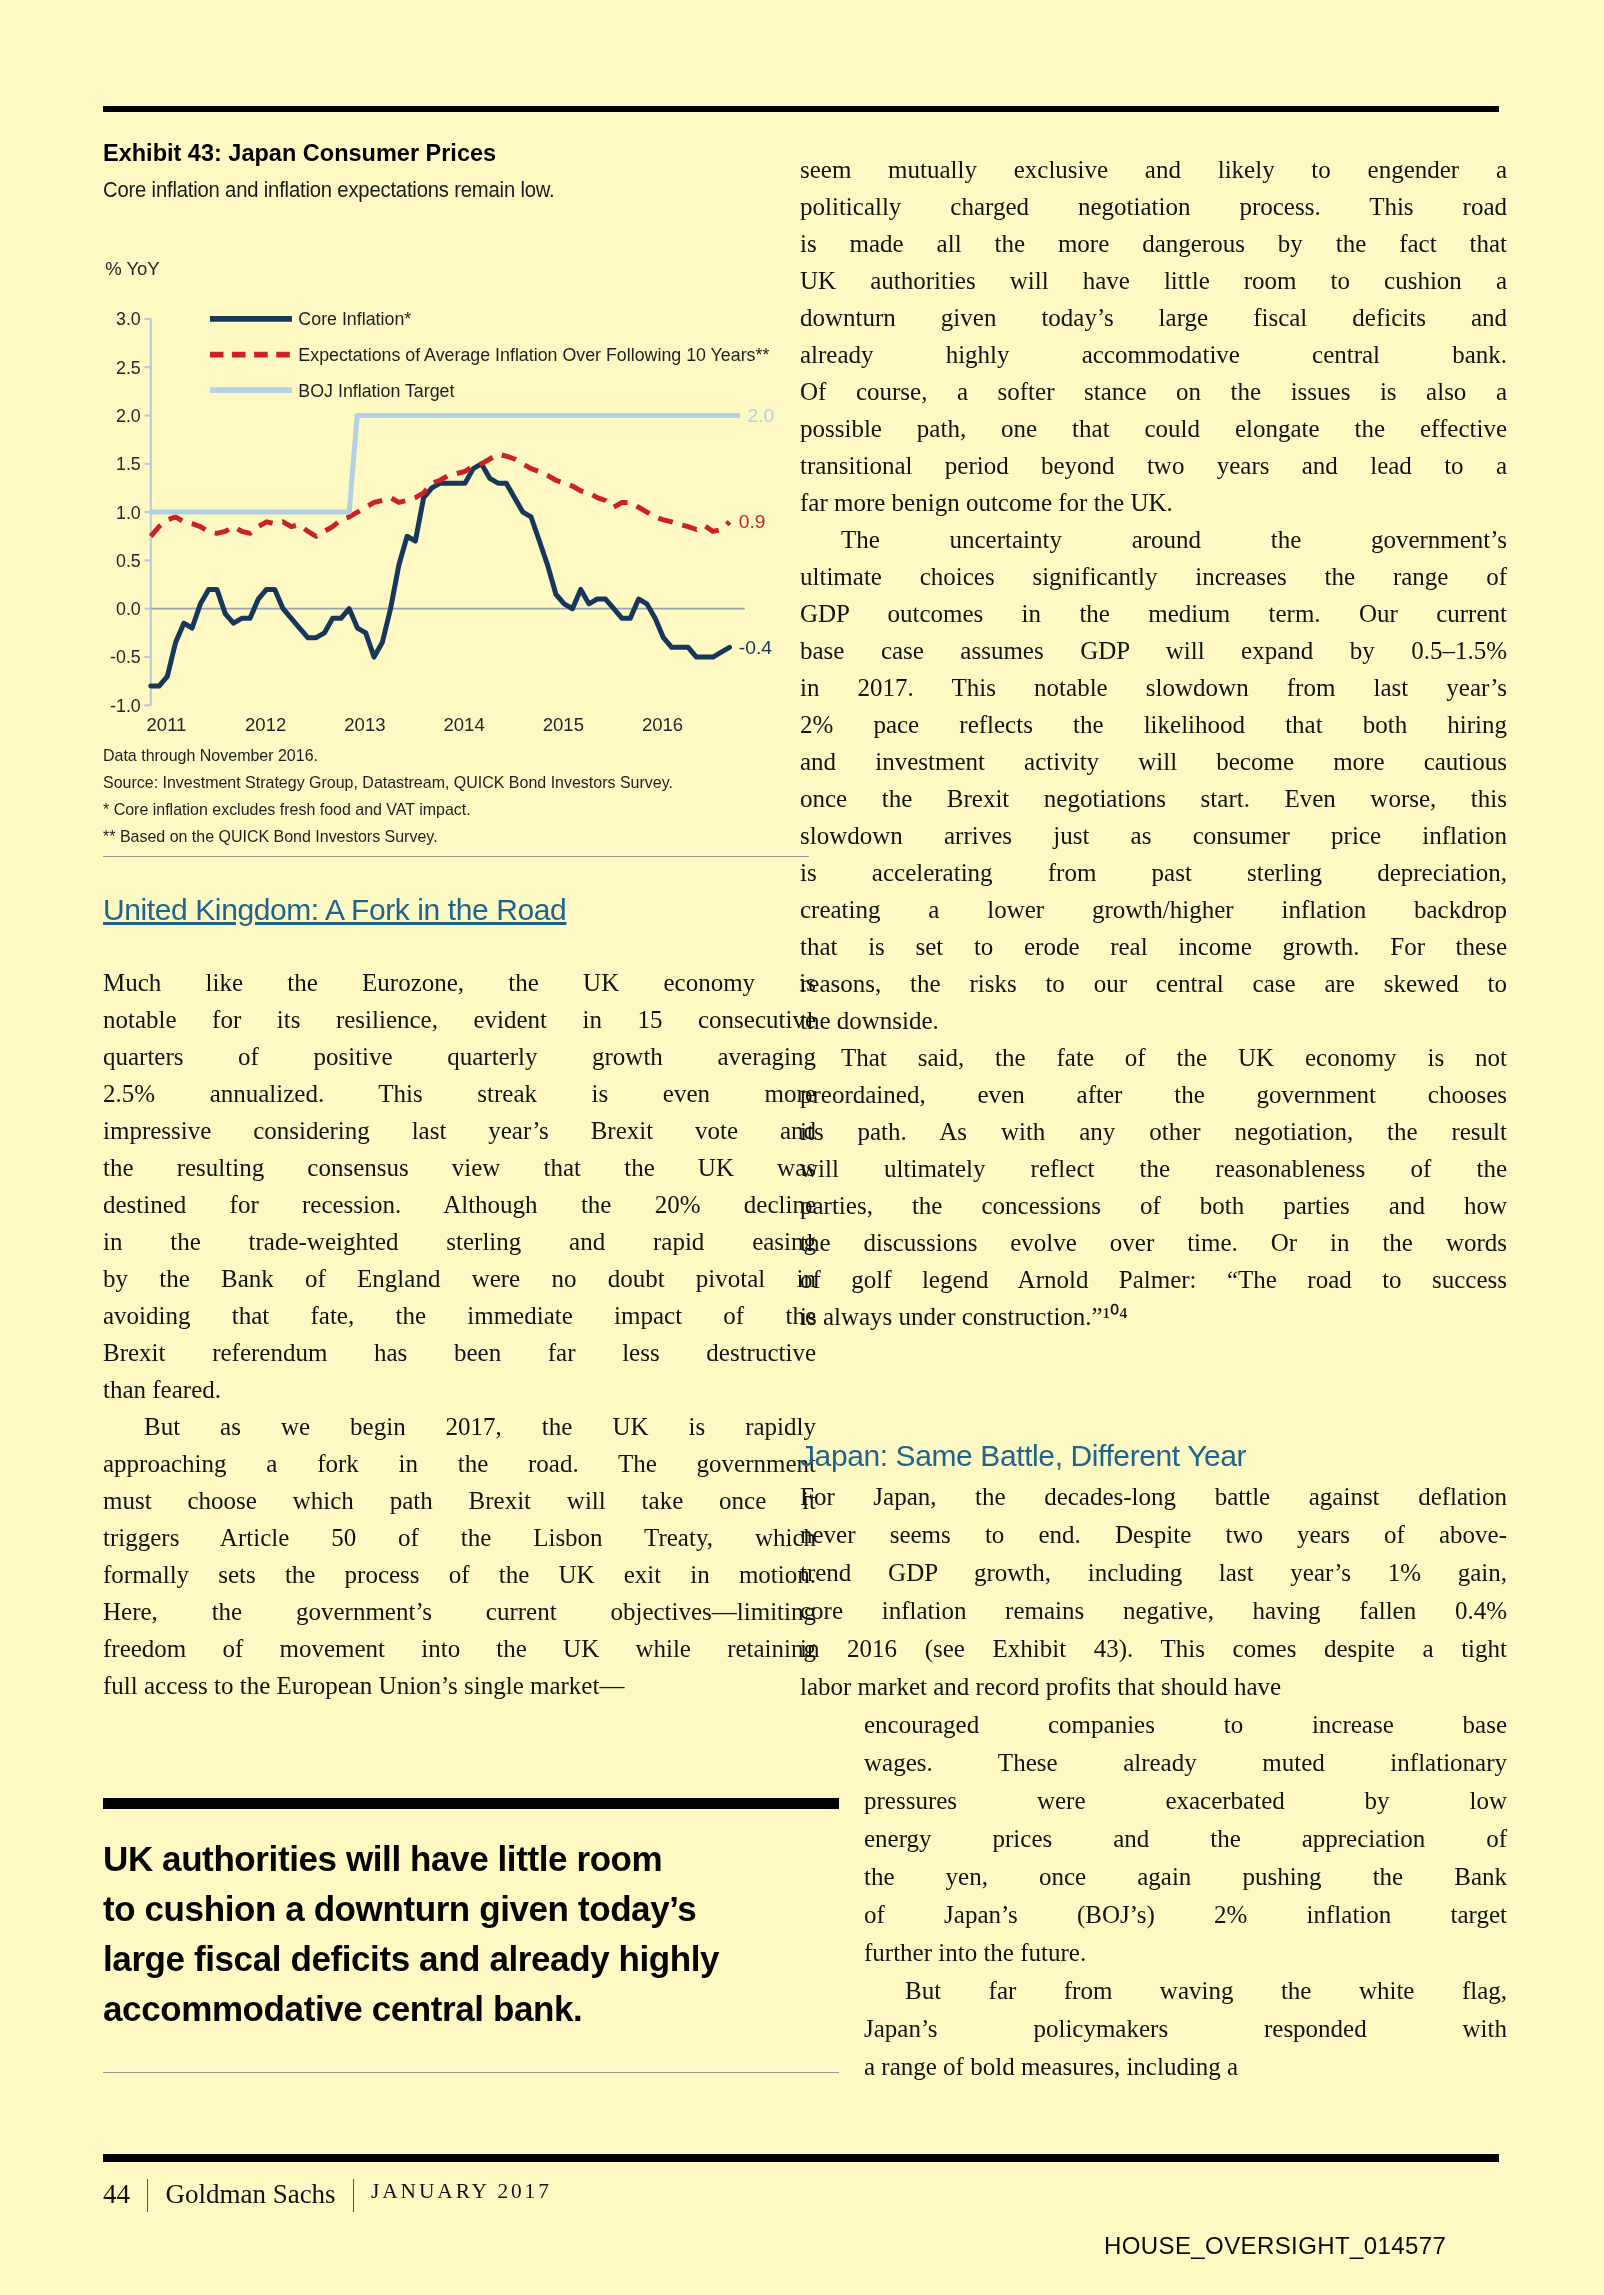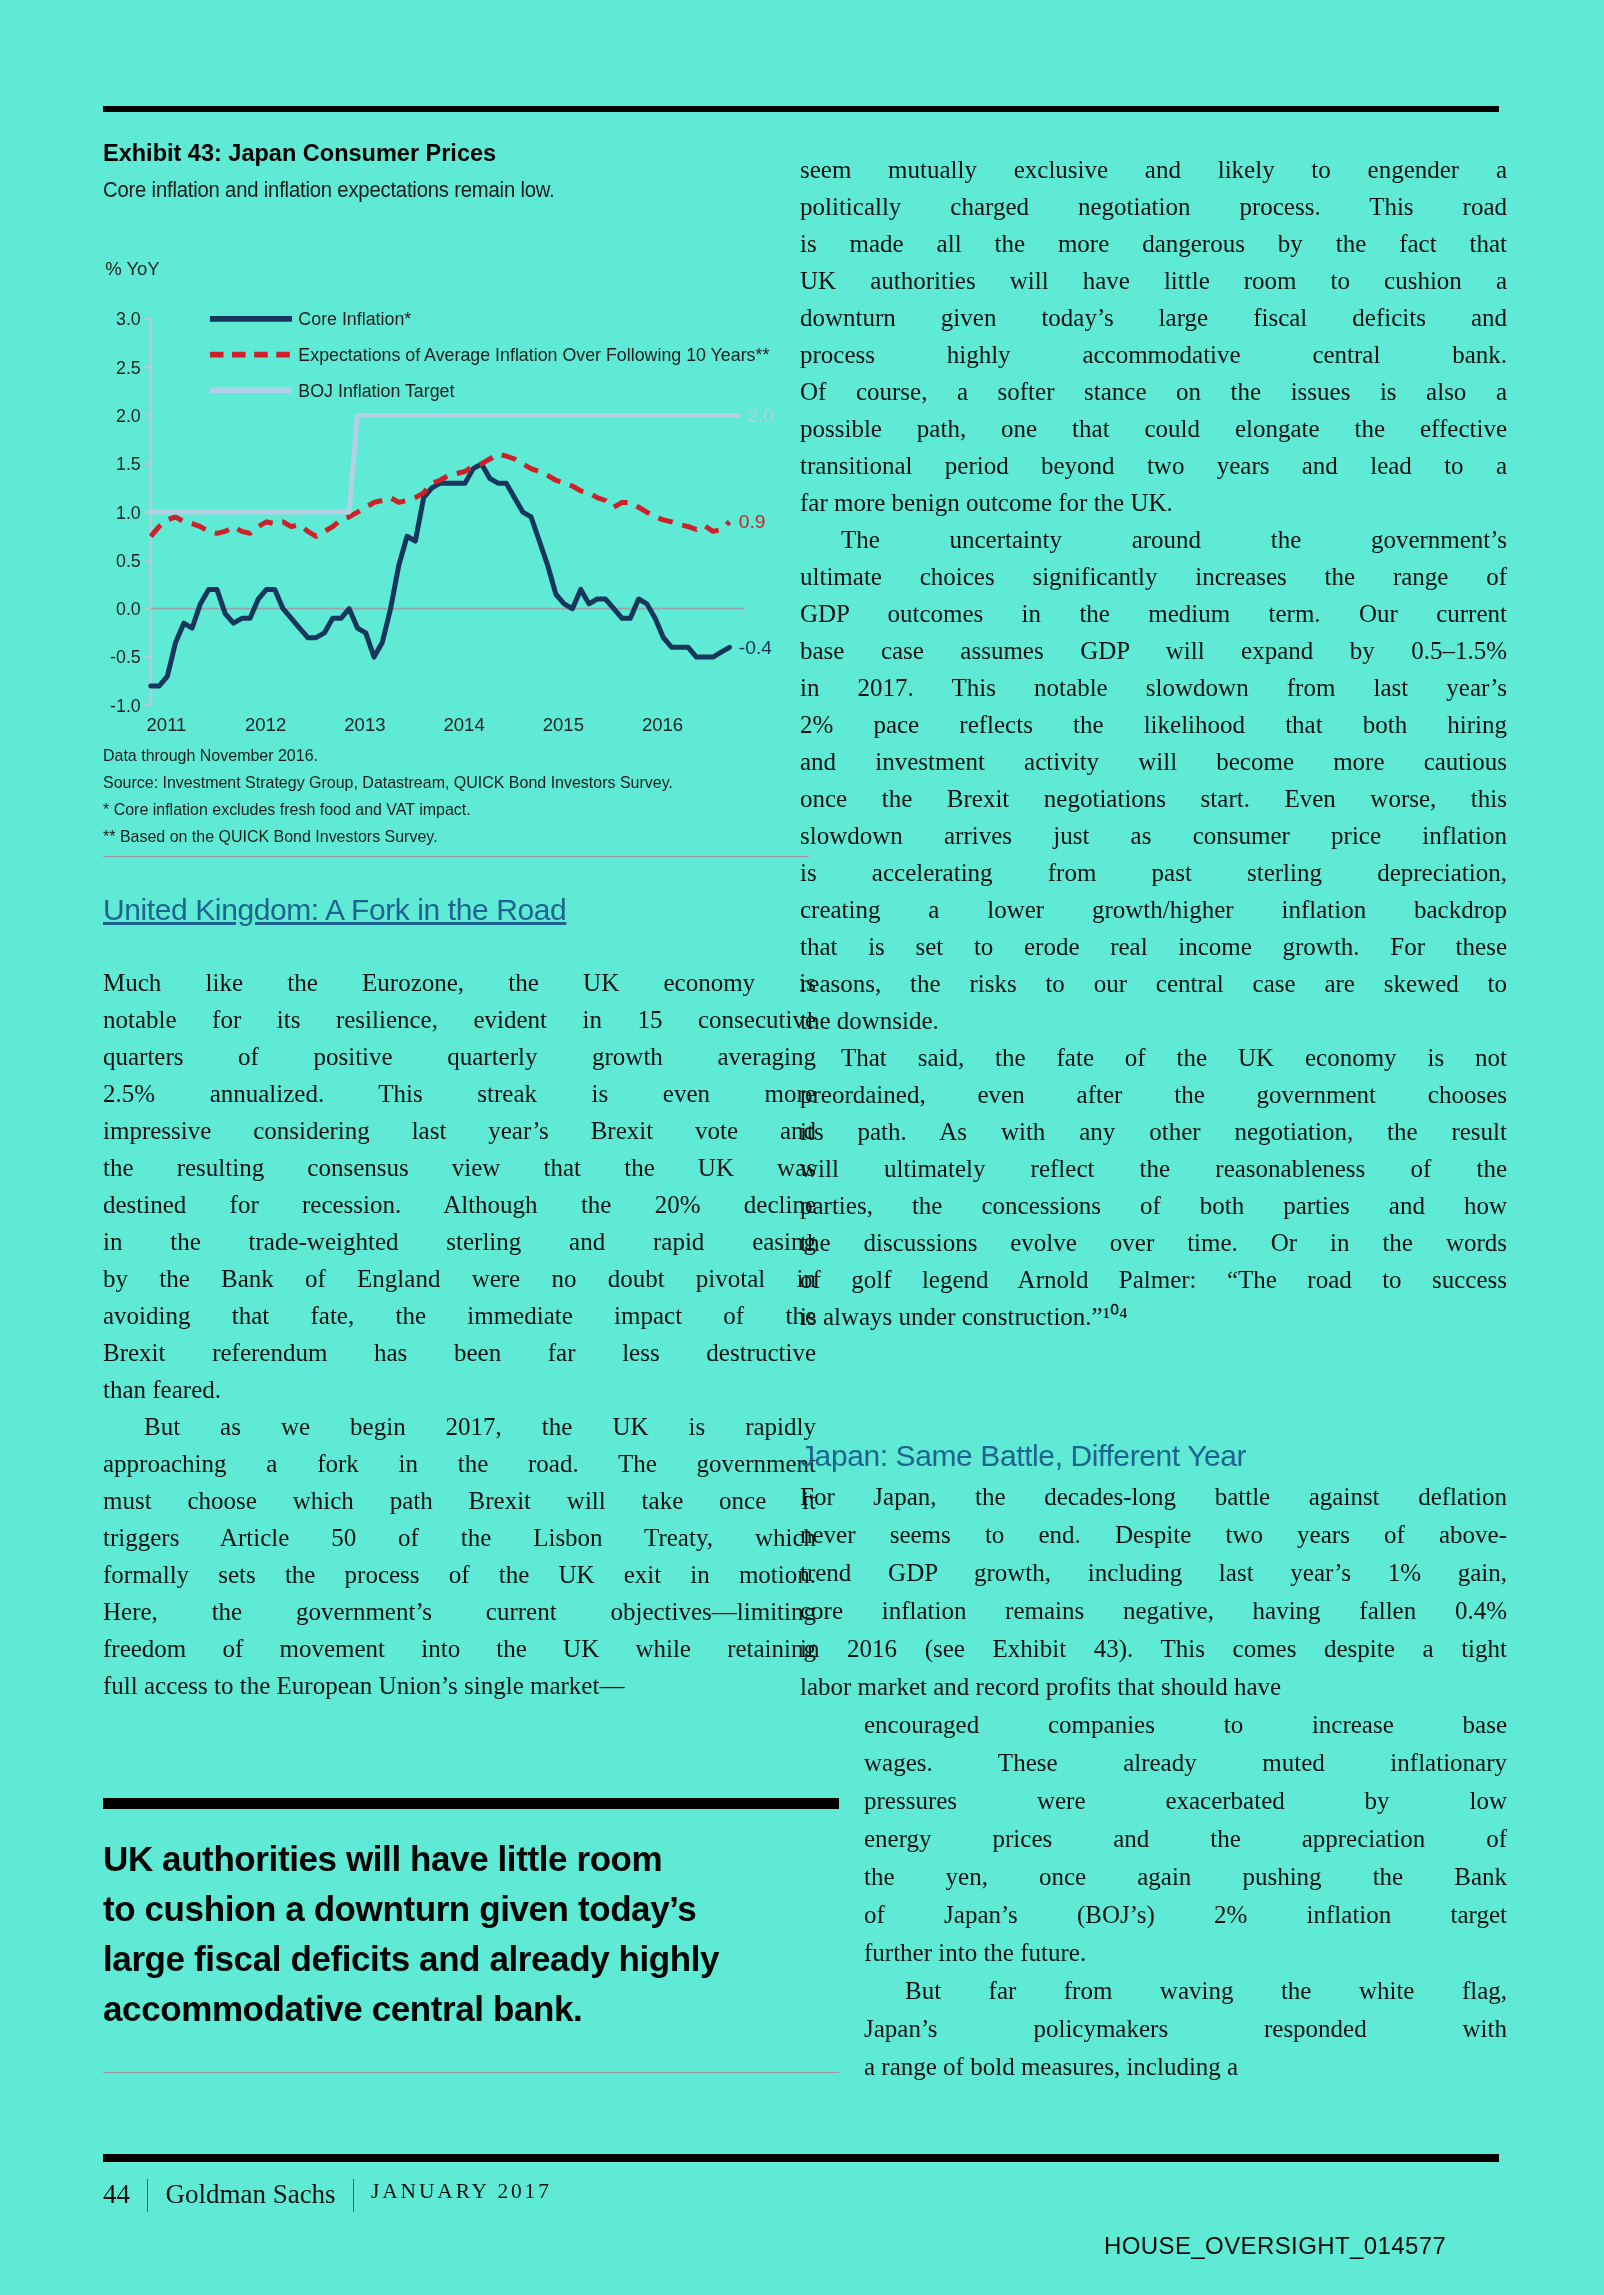--- a/index.html
+++ b/index.html
@@ -1,16 +1,16 @@
 <!DOCTYPE html>
 <html style="font-size:11.4px"><head>
 <meta charset="utf-8">
 <style>
   html,body{margin:0;padding:0;background:#e8e8e8;}
-  .page{position:relative;width:1604px;height:2295px;background:#5eead4;overflow:hidden;
+  .page{position:relative;width:1604px;height:2295px;background:#fef9c3;overflow:hidden;
         font-family:"Liberation Serif",serif;color:#131313;}
   .abs{position:absolute;}
   .rule{background:#000;}
   .hair{background:#9b9b9b;}
 
   
   .sans{font-family:"Liberation Sans",sans-serif;}
   .exhibit-title{font-size:23.5px;font-weight:bold;color:#000;white-space:nowrap;}
   .exhibit-sub{font-size:22px;color:#1a1a1a;white-space:nowrap;letter-spacing:-0.2px;
                transform:scaleX(.92);transform-origin:0 50%;}
@@ -140,21 +140,21 @@
     </div>
   <div class="abs hair" style="left:103px;top:2072px;width:736px;height:1.4px;"></div>
 
   <div class="abs bodycol" style="left:800px;top:151px;width:707px;">
       <div class="para">
         <div class="ln">seem mutually exclusive and likely to engender a</div>
         <div class="ln">politically charged negotiation process. This road</div>
         <div class="ln">is made all the more dangerous by the fact that</div>
         <div class="ln">UK authorities will have little room to cushion a</div>
         <div class="ln">downturn given today’s large fiscal deficits and</div>
-        <div class="ln">process highly accommodative central bank.</div>
+        <div class="ln">already highly accommodative central bank.</div>
         <div class="ln">Of course, a softer stance on the issues is also a</div>
         <div class="ln">possible path, one that could elongate the effective</div>
         <div class="ln">transitional period beyond two years and lead to a</div>
         <div class="ln fin">far more benign outcome for the UK.</div>
       </div>
       <div class="para">
         <div class="ln ind">The uncertainty around the government’s</div>
         <div class="ln">ultimate choices significantly increases the range of</div>
         <div class="ln">GDP outcomes in the medium term. Our current</div>
         <div class="ln">base case assumes GDP will expand by 0.5–1.5%</div>

